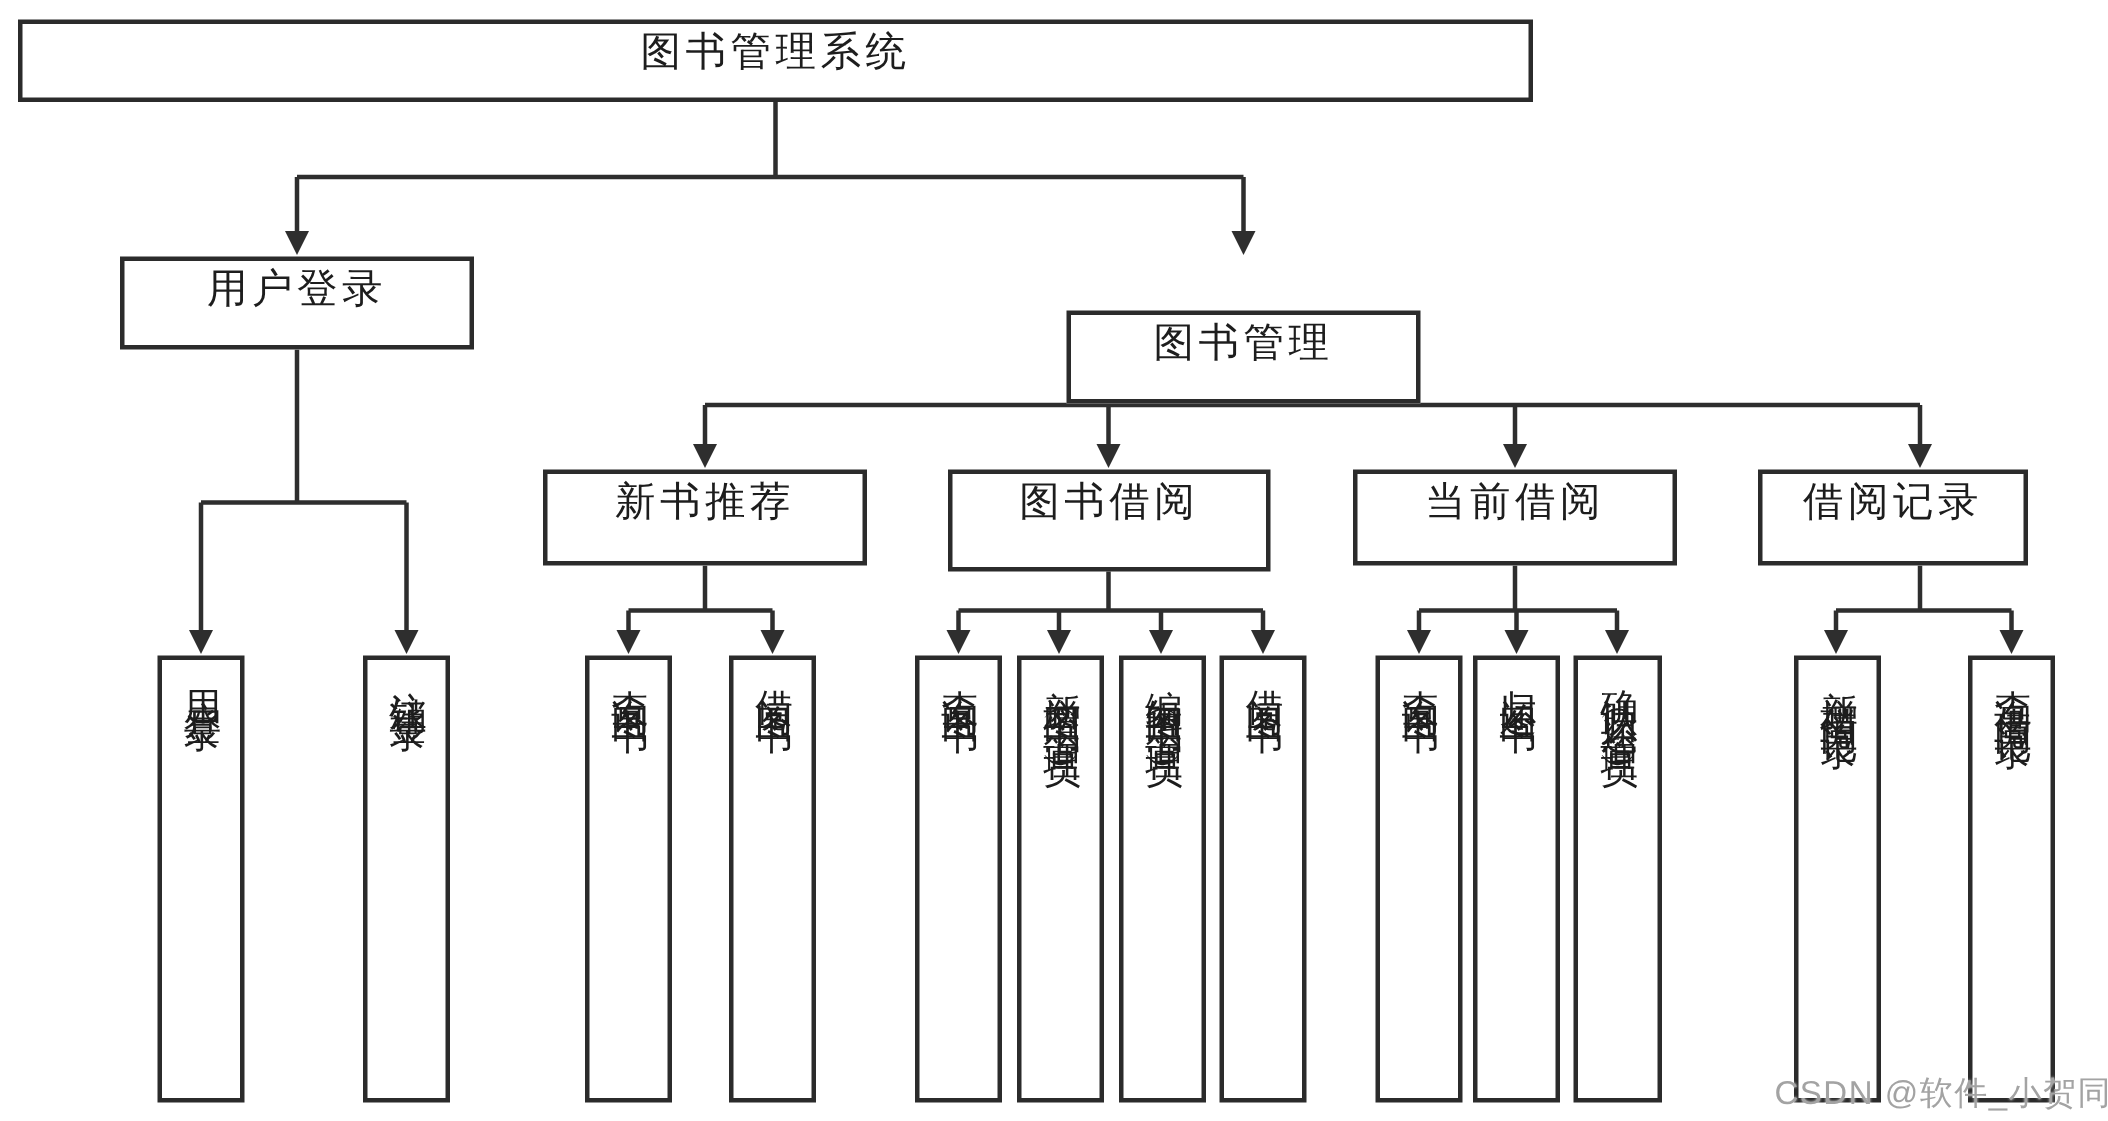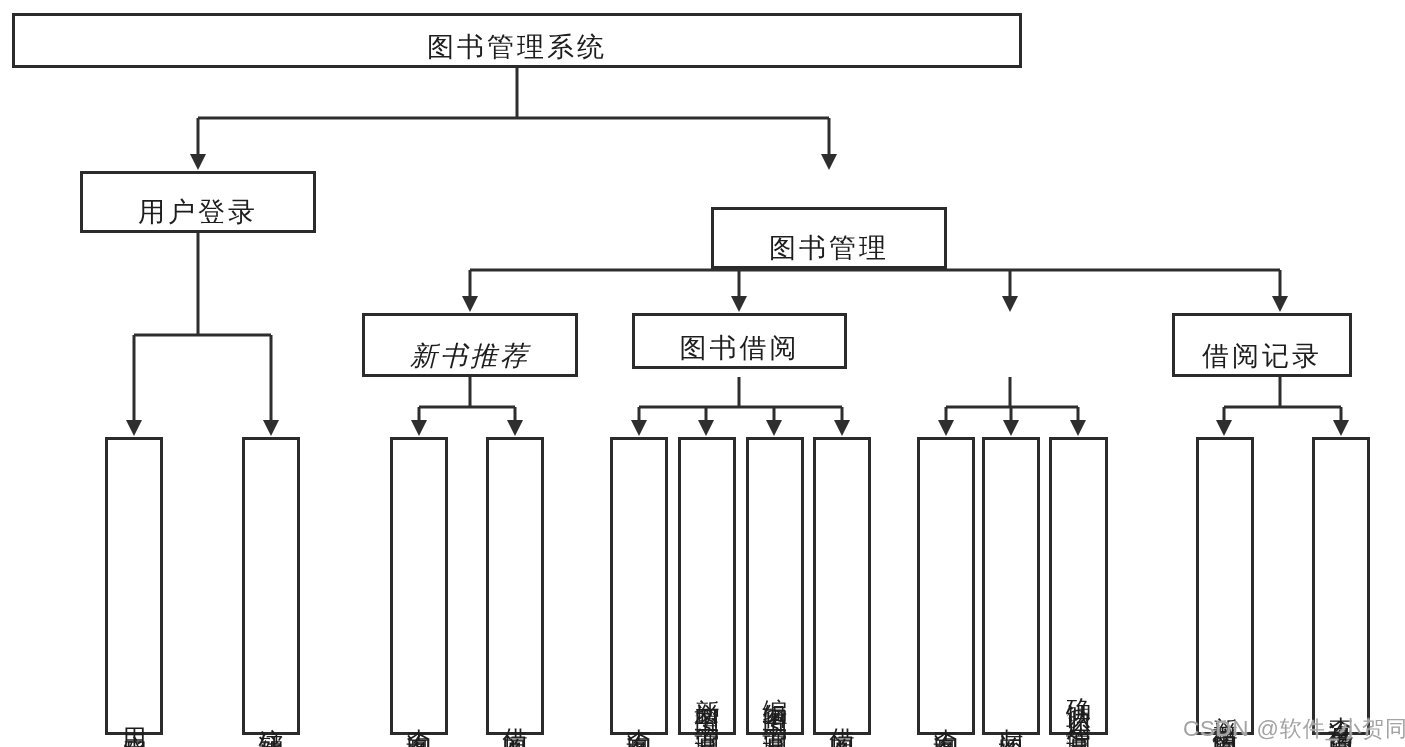--- a/index.html
+++ b/index.html
@@ -16,21 +16,21 @@
     left: 0; top: 0;
     width: 1405px; height: 747px;
     pointer-events: none;
   }
   .node {
     position: absolute;
     box-sizing: border-box;
     background: #ffffff;
     border: 3px solid #2b2b2b;
     display: flex;
-    align-items: flex-end;
+    align-items: flex-start;
     justify-content: center;
     color: #1d1d1d;
   }
   .h-node .node-label {
     font-size: 27px;
     letter-spacing: 3px;
     white-space: nowrap;
     color: #1d1d1d;
   }
   .leaf .vtext {
@@ -106,25 +106,28 @@
     <span class="node-label">图书管理系统</span>
   </div>
 
   <div class="node h-node" style="left:80px; top:171px; width:236px; height:62px;">
     <span class="node-label">用户登录</span>
   </div>
   <div class="node h-node" style="left:711px; top:171px; width:236px; height:62px;margin-top:36px;">
     <span class="node-label">图书管理</span>
   </div>
 
-  <div class="node h-node" style="left:362px; top:313px; width:216px; height:64px;font-style:italic;">
+  <div class="node h-node" style="left:362px; top:313px; width:216px; height:64px;">
     <span class="node-label">新书推荐</span>
   </div>
-  <div class="node h-node" style="left:632px; top:313px; width:215px; height:56px;">
+  <div class="node h-node" style="left:632px; top:313px; width:215px; height:68px;">
     <span class="node-label">图书借阅</span>
+  </div>
+  <div class="node h-node" style="left:902px; top:313px; width:216px; height:64px;">
+    <span class="node-label">当前借阅</span>
   </div>
   <div class="node h-node" style="left:1172px; top:313px; width:180px; height:64px;">
     <span class="node-label">借阅记录</span>
   </div>
 
   <div class="node leaf" style="left:105px; top:437px; width:58px; height:298px;">
     <span class="vtext">用户登录</span>
   </div>
   <div class="node leaf" style="left:242px; top:437px; width:58px; height:298px;">
     <span class="vtext">注销登录</span>

